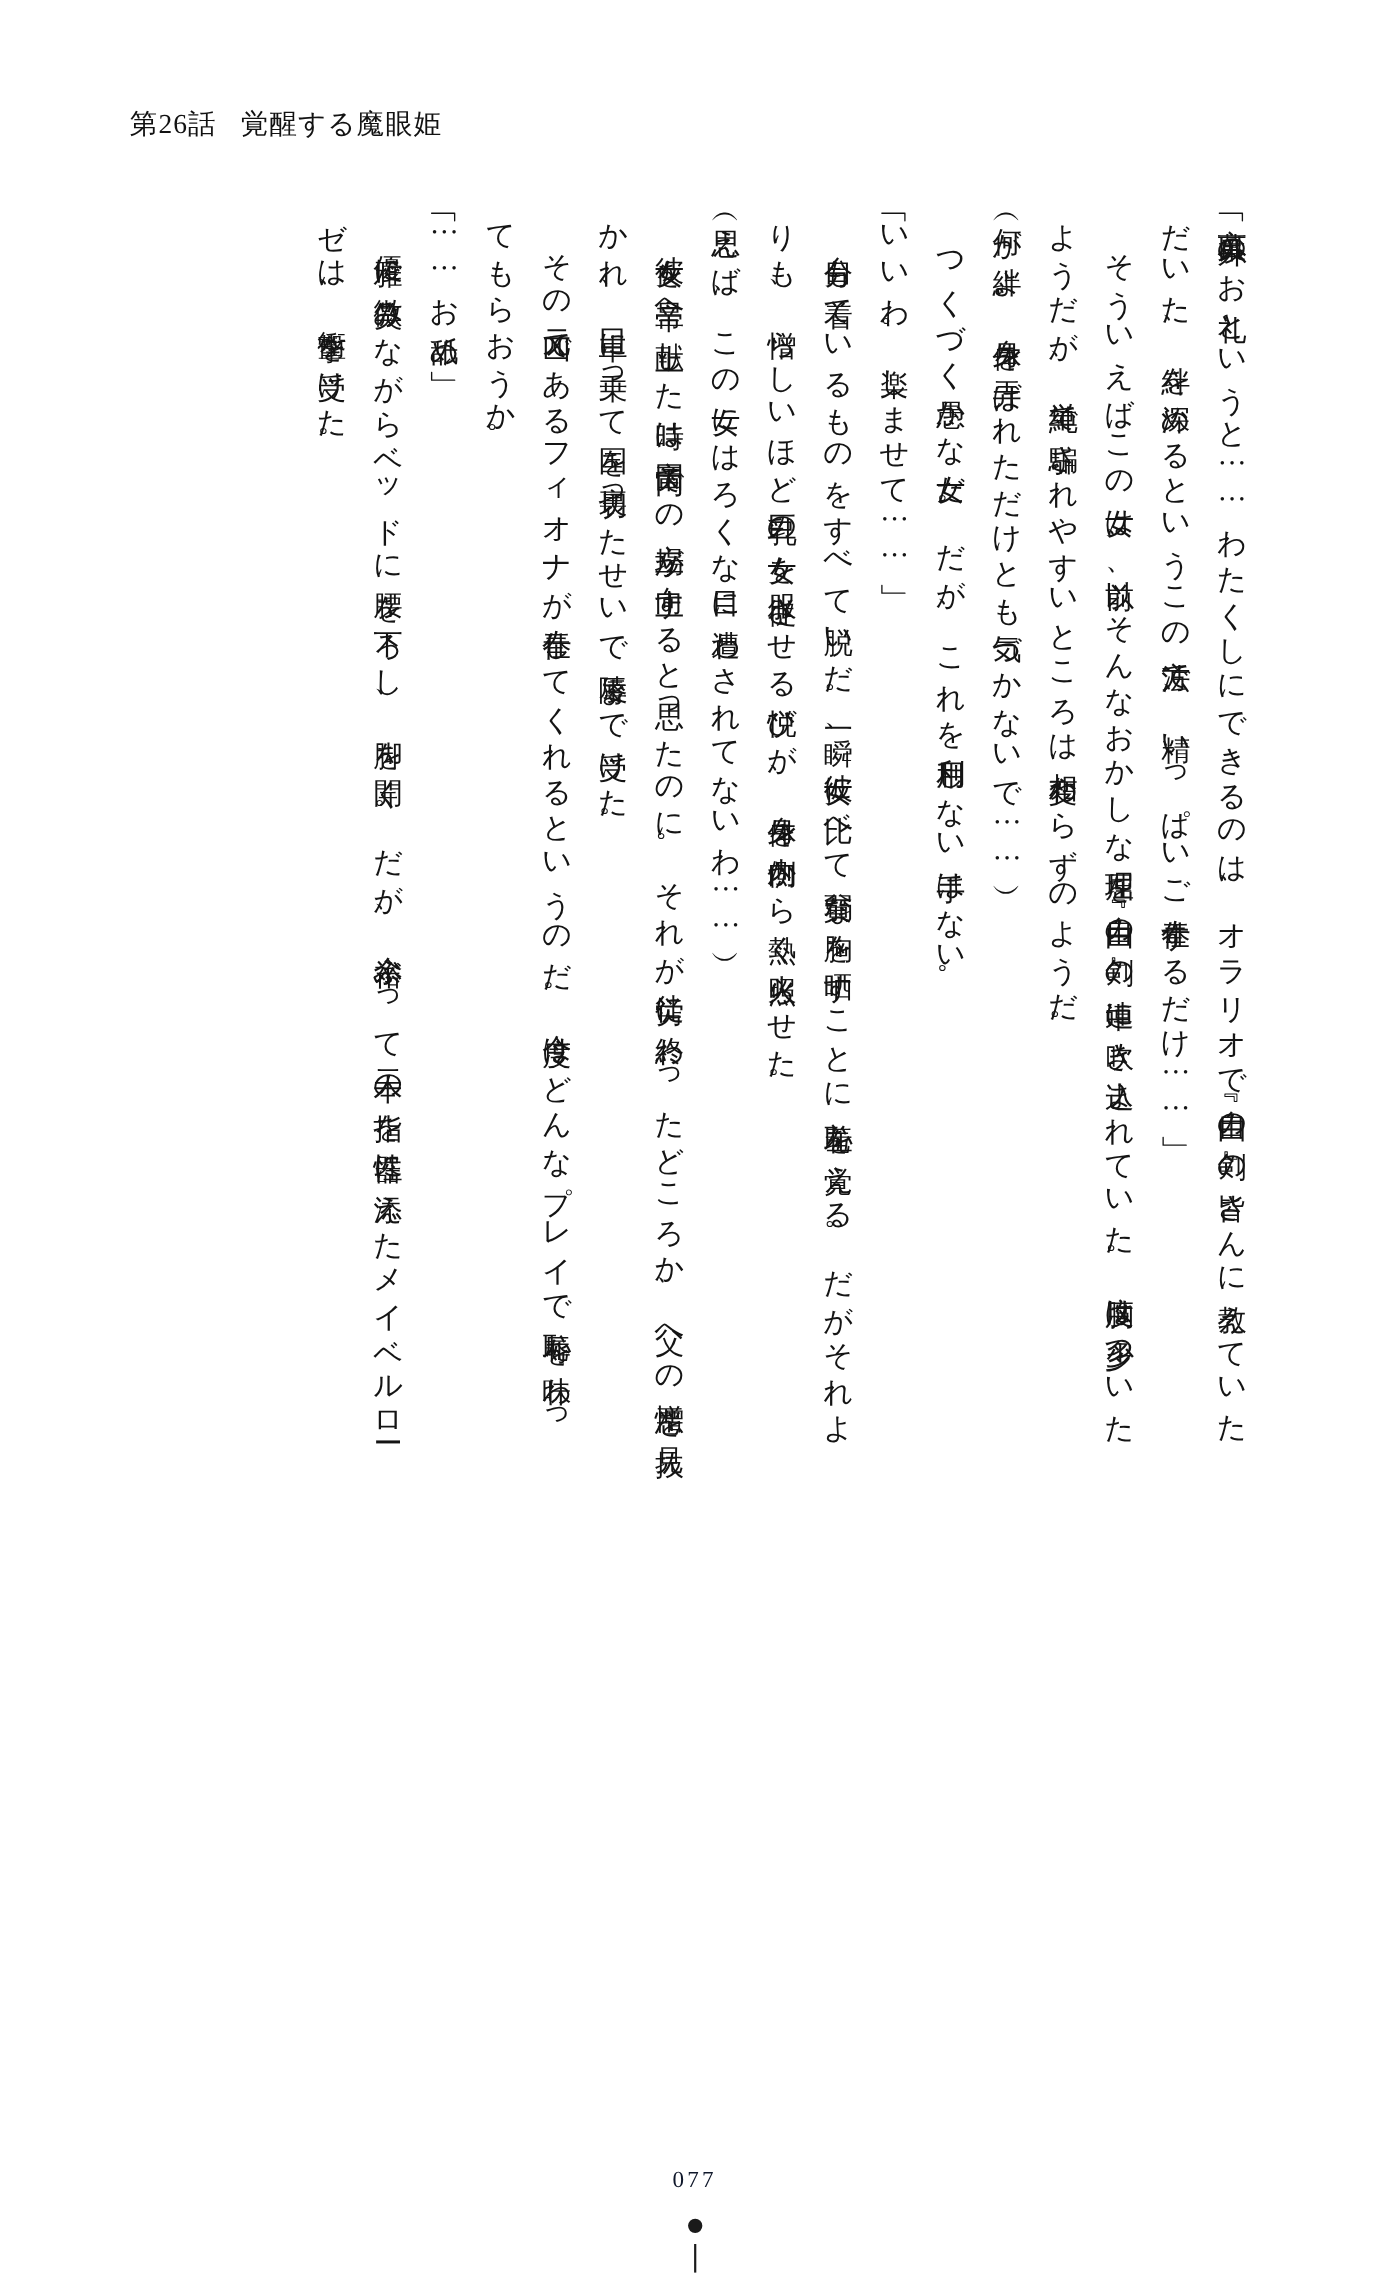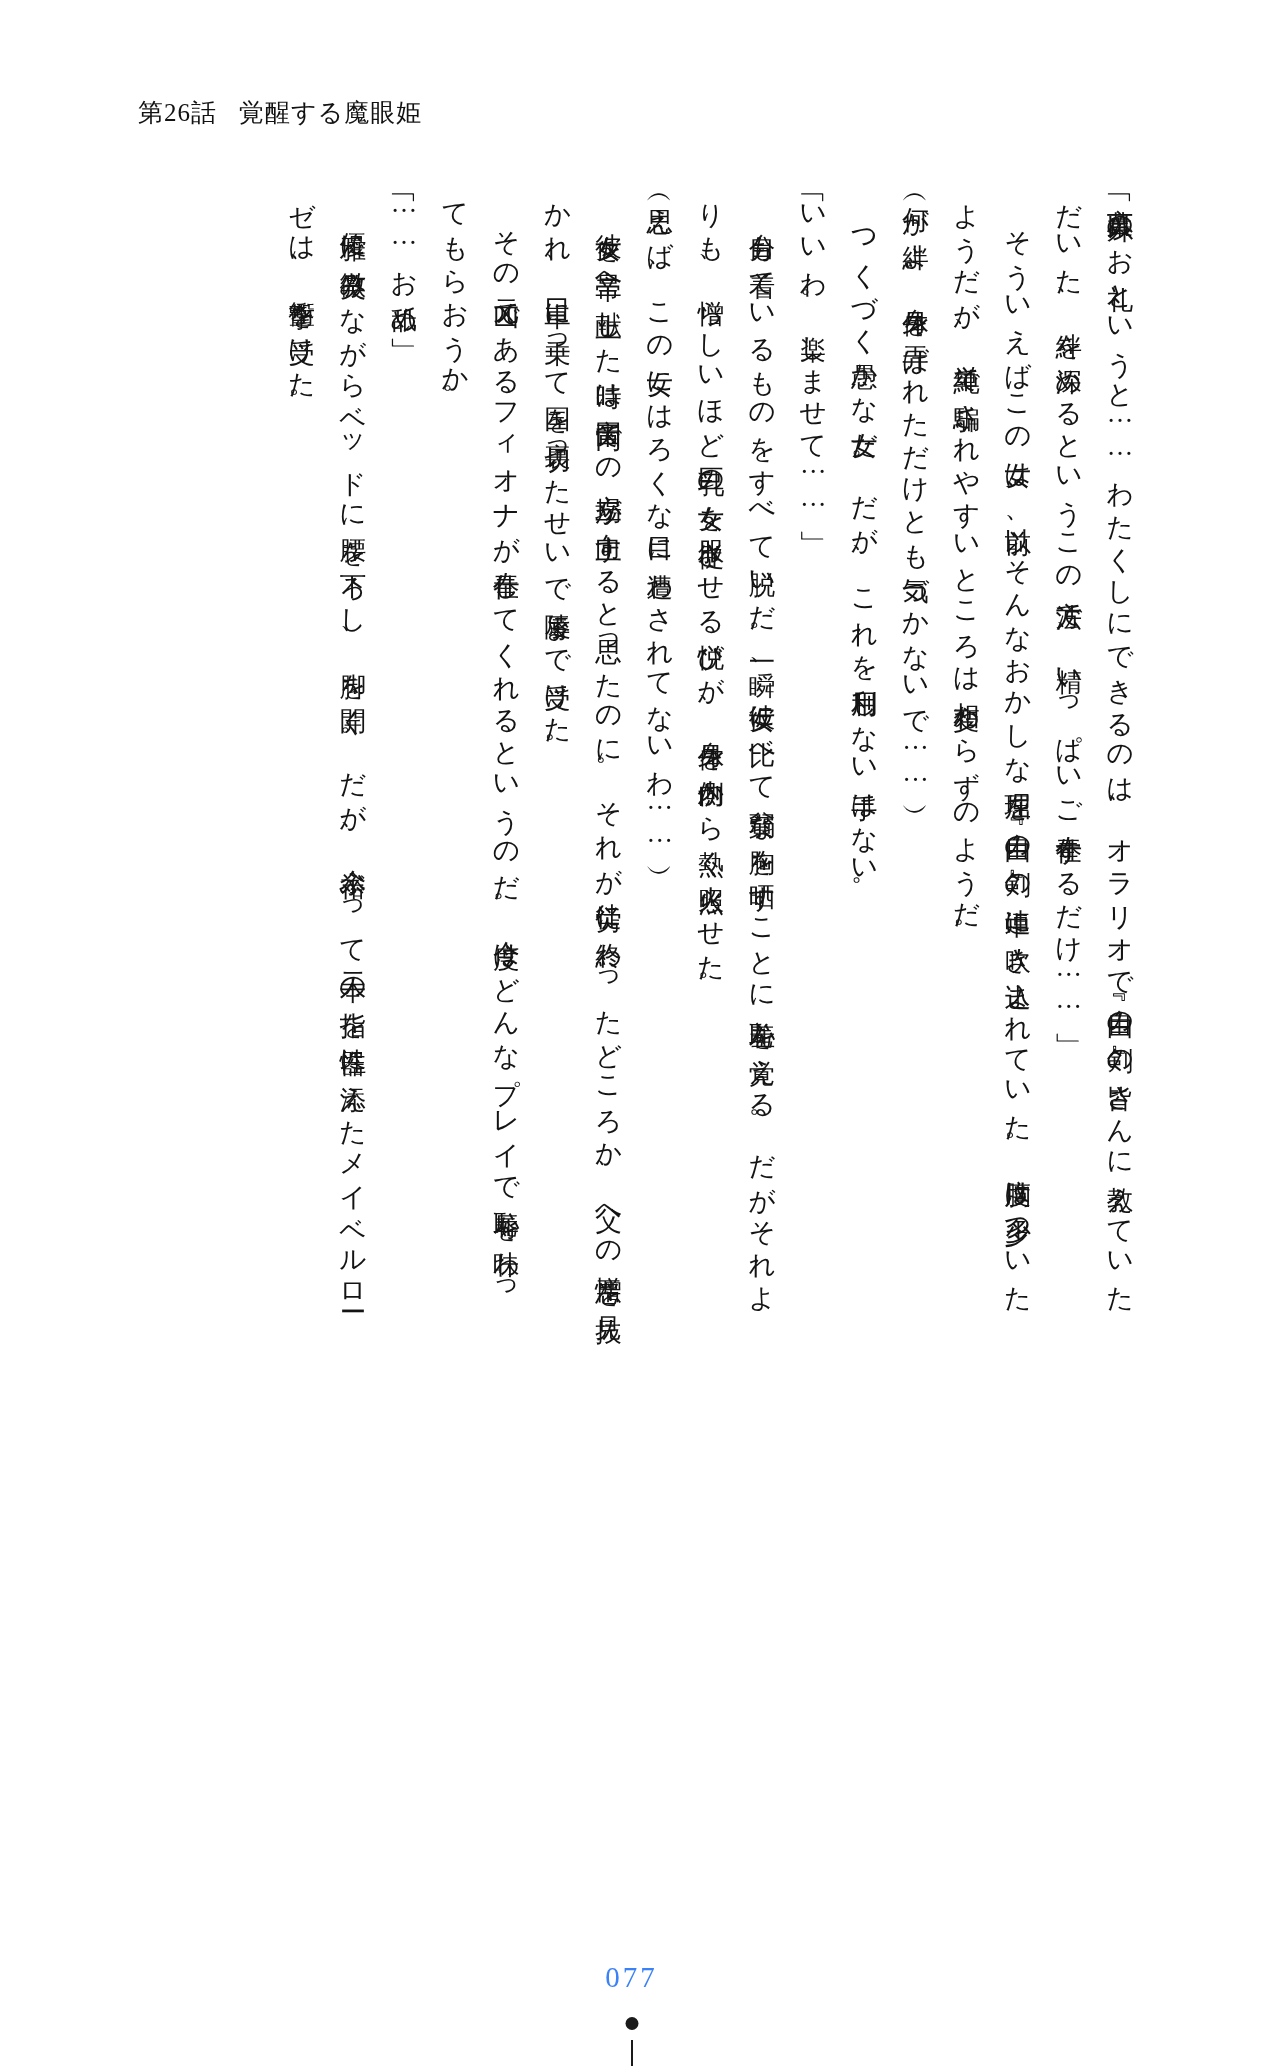--- a/index.html
+++ b/index.html
@@ -18,21 +18,20 @@
 
   
   .running-head {
     position: absolute;
     top: 96px;
     left: 118px;
     font-size: 25px;
     letter-spacing: 1px;
     white-space: nowrap;
     color: #121212;
-    margin-left: 20px;
   }
   .running-head .chap-num {
     margin-right: 22px;
   }
 
   
   .page-body {
     position: absolute;
     top: 185px;
     right: 118px;
@@ -57,23 +56,23 @@
     text-indent: 1em;
   }
 
   
   .folio {
     position: absolute;
     bottom: 72px;
     left: 0;
     width: 100%;
     text-align: center;
-    font-size: 29px;
+    font-size: 21px;
     letter-spacing: 3px;
-    color: #3b82f6;
+    color: #0f172a;
   }
 
   
   .bind-dot {
     position: absolute;
     bottom: 36px;
     left: 50%;
     transform: translateX(-50%);
     width: 13px;
     height: 13px;

